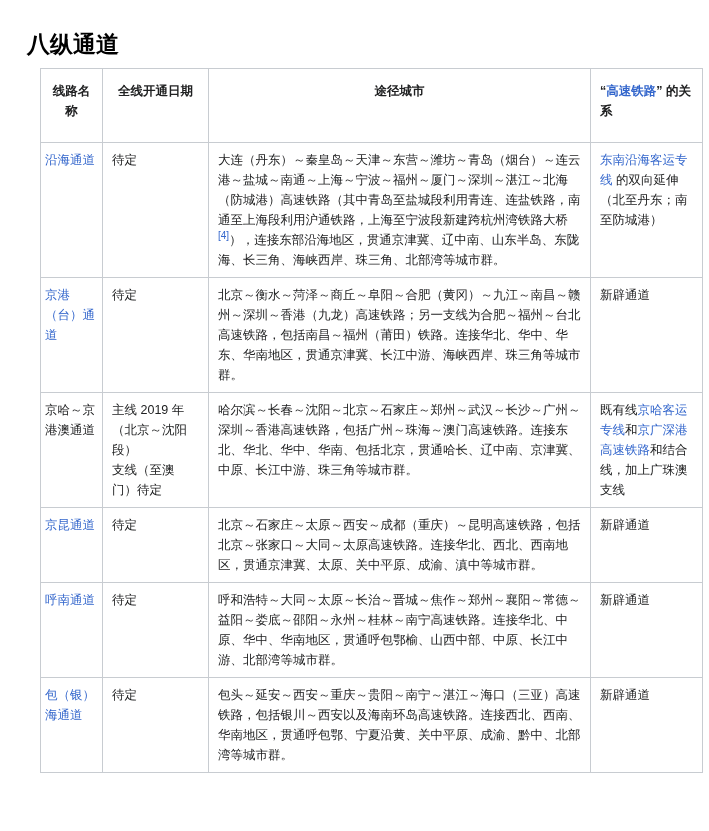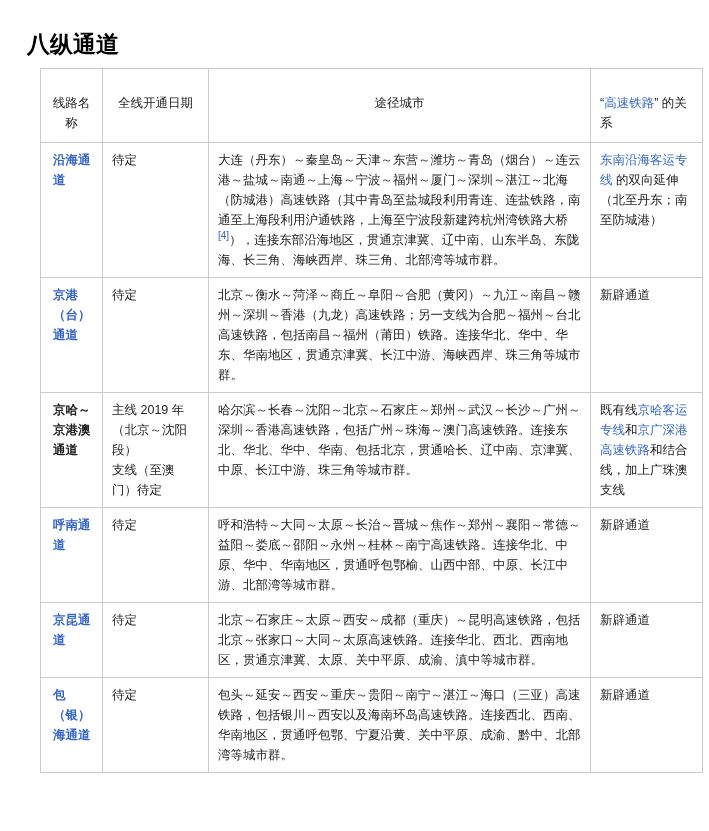--- a/index.html
+++ b/index.html
@@ -39,32 +39,32 @@
   .corridors th, .corridors td {
     border: 1px solid #c8ccd1;
     vertical-align: top;
     text-align: left;
     padding: 7px 9px;
     white-space: pre-line;
     word-break: break-all;
     overflow-wrap: anywhere;
   }
   .corridors thead th {
-    font-weight: 400;
+    font-weight: 700;
     text-align: center;
     height: 74px;
     box-sizing: border-box;
-    padding-top: 24px;
+    padding-top: 12px;
   }
   .corridors thead th.relation-h {
     text-align: left;
   }
   .corridors tbody th {
-    font-weight: 700;
-    padding-left: 12px;
+    font-weight: 400;
+    padding-left: 4px;
     padding-right: 5px;
   }
   a.wlink {
     color: #3366cc;
     text-decoration: none;
     cursor: pointer;
   }
   sup.ref {
     font-size: 10px;
     line-height: 1;
@@ -106,29 +106,29 @@
           <td><span>新辟通道</span></td>
         </tr>
         <tr>
           <th scope="row"><span>京哈～京港澳通道</span></th>
           <td><span>主线 2019 年（北京～沈阳段）
 支线（至澳门）待定</span></td>
           <td><span>哈尔滨～长春～沈阳～北京～石家庄～郑州～武汉～长沙～广州～深圳～香港高速铁路，包括广州～珠海～澳门高速铁路。连接东北、华北、华中、华南、包括北京，贯通哈长、辽中南、京津冀、中原、长江中游、珠三角等城市群。</span></td>
           <td><span>既有线</span><a class="wlink" href="#">京哈客运专线</a><span>和</span><a class="wlink" href="#">京广深港高速铁路</a><span>和结合线，加上广珠澳支线</span></td>
         </tr>
         <tr>
+          <th scope="row"><a class="wlink" href="#">京昆通道</a></th>
+          <td><span>待定</span></td>
+          <td><span>北京～石家庄～太原～西安～成都（重庆）～昆明高速铁路，包括北京～张家口～大同～太原高速铁路。连接华北、西北、西南地区，贯通京津冀、太原、关中平原、成渝、滇中等城市群。</span></td>
+          <td><span>新辟通道</span></td>
+        </tr>
+        <tr>
           <th scope="row"><a class="wlink" href="#">呼南通道</a></th>
           <td><span>待定</span></td>
           <td><span>呼和浩特～大同～太原～长治～晋城～焦作～郑州～襄阳～常德～益阳～娄底～邵阳～永州～桂林～南宁高速铁路。连接华北、中原、华中、华南地区，贯通呼包鄂榆、山西中部、中原、长江中游、北部湾等城市群。</span></td>
-          <td><span>新辟通道</span></td>
-        </tr>
-        <tr>
-          <th scope="row"><a class="wlink" href="#">京昆通道</a></th>
-          <td><span>待定</span></td>
-          <td><span>北京～石家庄～太原～西安～成都（重庆）～昆明高速铁路，包括北京～张家口～大同～太原高速铁路。连接华北、西北、西南地区，贯通京津冀、太原、关中平原、成渝、滇中等城市群。</span></td>
           <td><span>新辟通道</span></td>
         </tr>
         <tr>
           <th scope="row"><a class="wlink" href="#">包（银）海通道</a></th>
           <td><span>待定</span></td>
           <td><span>包头～延安～西安～重庆～贵阳～南宁～湛江～海口（三亚）高速铁路，包括银川～西安以及海南环岛高速铁路。连接西北、西南、华南地区，贯通呼包鄂、宁夏沿黄、关中平原、成渝、黔中、北部湾等城市群。</span></td>
           <td><span>新辟通道</span></td>
         </tr>
       </tbody>
   </table>

